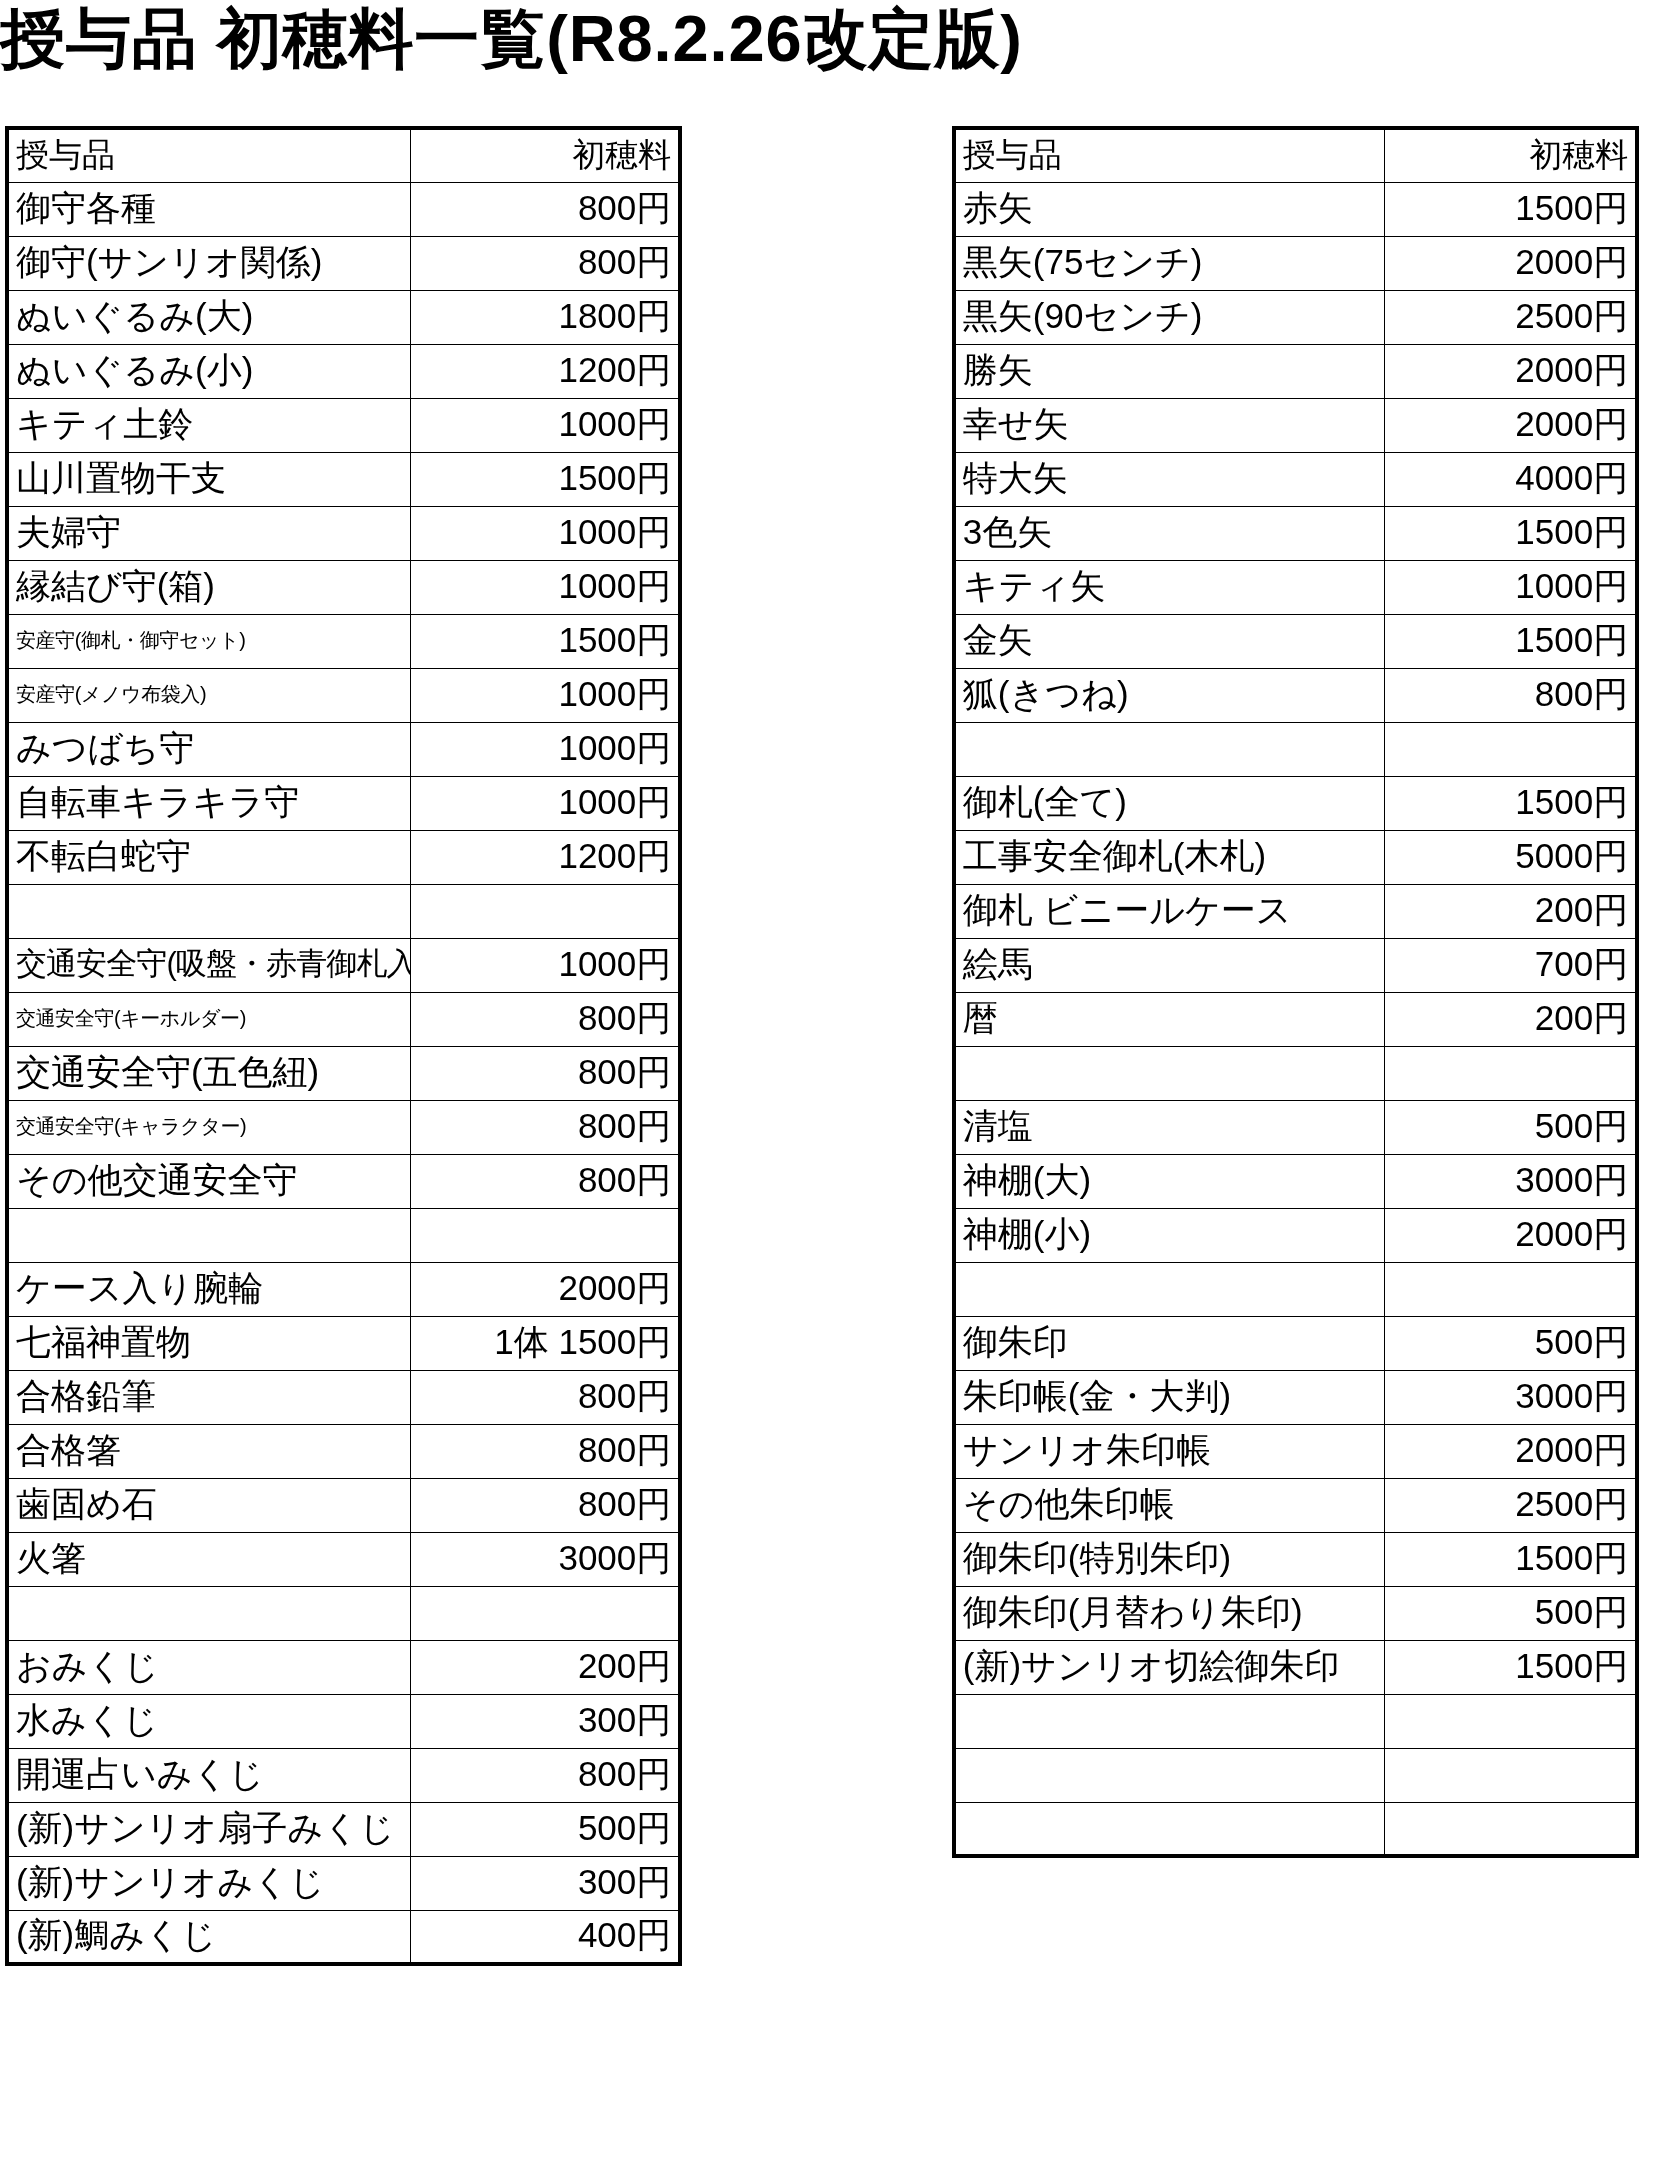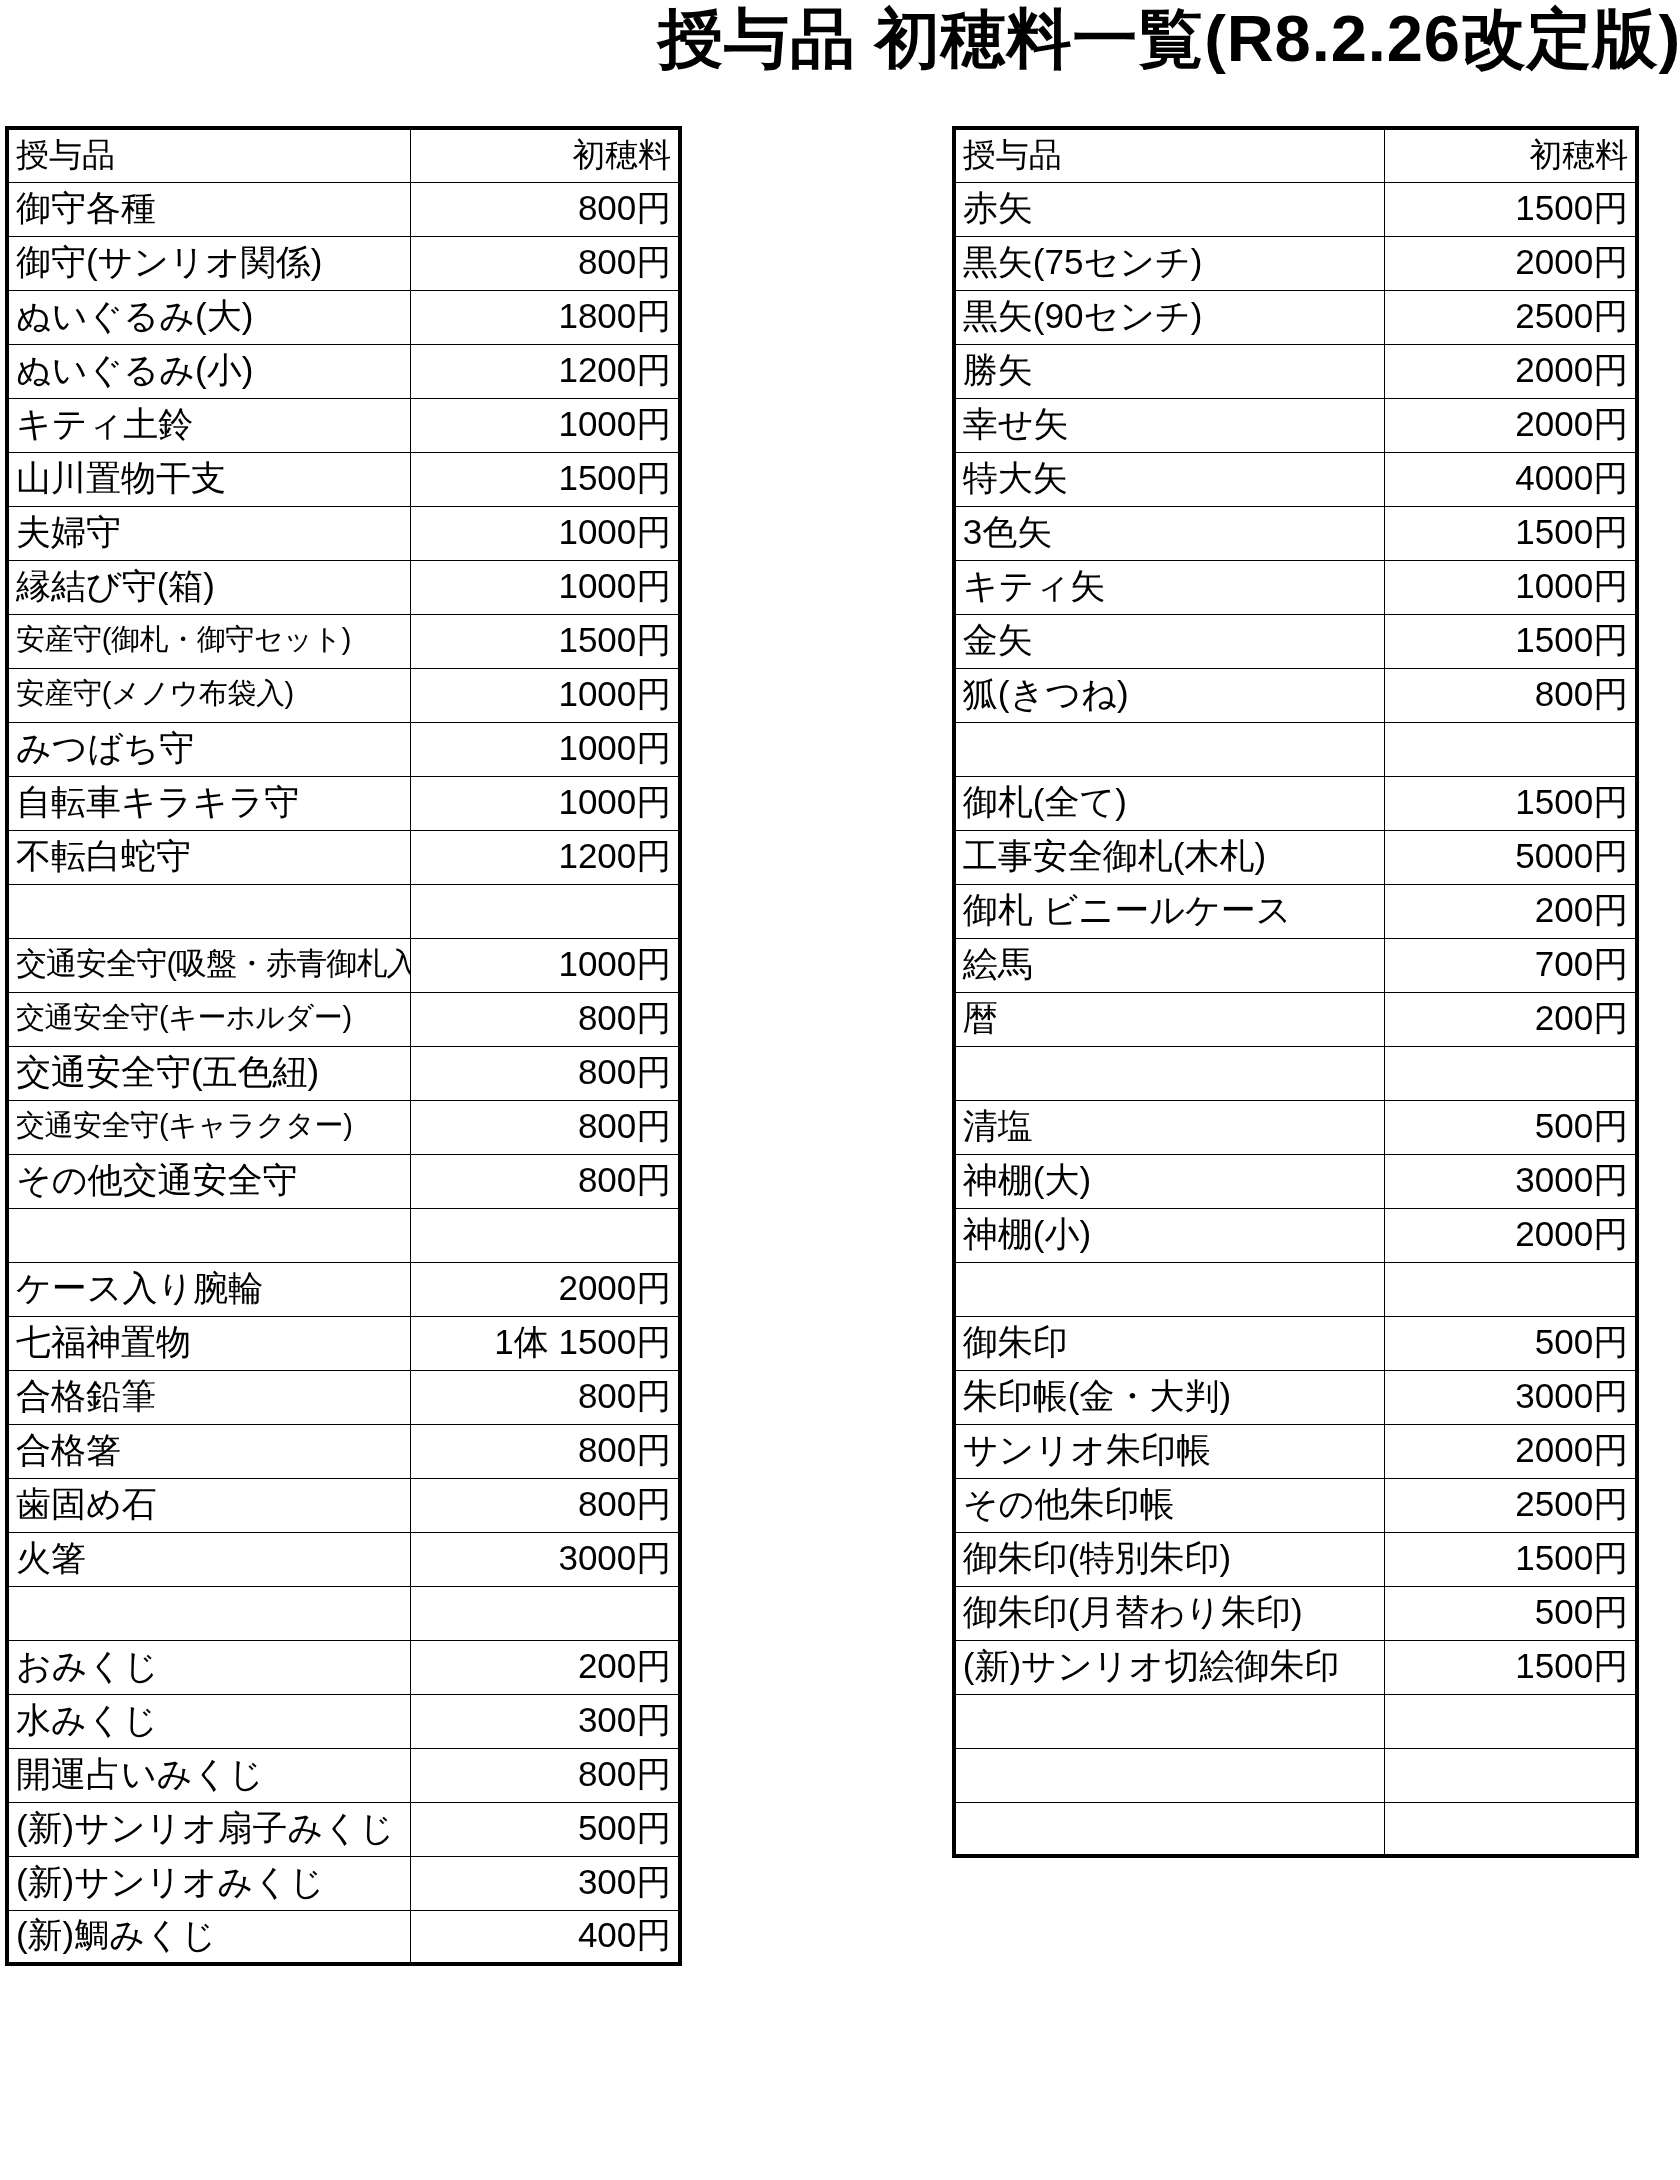--- a/index.html
+++ b/index.html
@@ -17,21 +17,21 @@
     height: 2181px;
     background: #ffffff;
   }
 
   
   .title {
     position: absolute;
     left: 0;
     top: 5.1px;
     width: 1681px;
-    text-align: right;
+    text-align: left;
     font-size: 65px;
     font-weight: bold;
     letter-spacing: 0.9px;
     line-height: 1.05;
     white-space: nowrap;
   }
 
   
   .table-wrap {
     position: absolute;
@@ -69,21 +69,21 @@
     text-align: right;
     font-size: 35px;
     line-height: 1;
   }
   tr.header td {
     font-size: 33px;
   }
   tr.header td.price { text-align: right; }
 
   
-  td.item.tight  { font-size: 29px; letter-spacing: -0.4px; margin-top: 25px; }
+  td.item.tight  { font-size: 20px; letter-spacing: -0.4px; margin-top: 25px; }
   td.item.tight2 { font-size: 31px; letter-spacing: -0.9px; }
 
   tr.blank td { height: 54px; }
 </style>
 </head>
 <body>
 
 <div class="page">
 
   <div class="title">授与品  初穂料一覧(R8.2.26改定版)</div>

